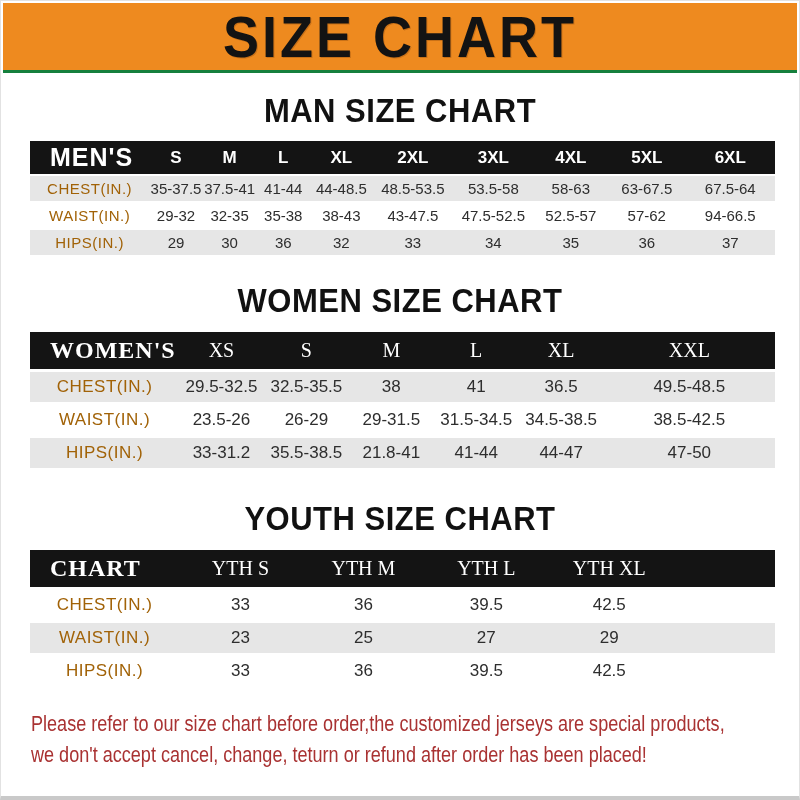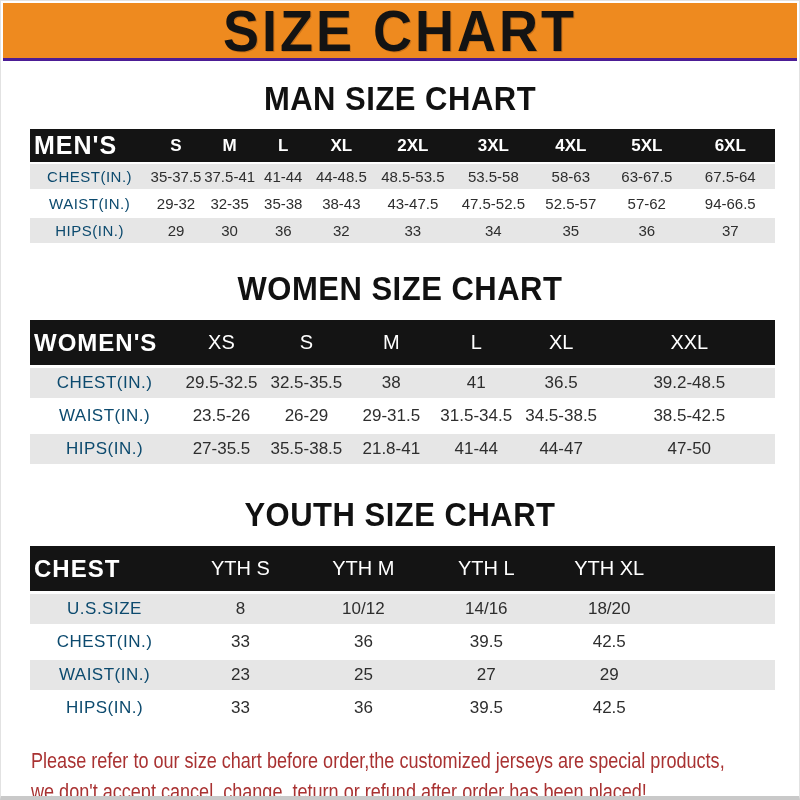--- a/index.html
+++ b/index.html
@@ -14,23 +14,23 @@
     position: relative;
     width: 800px; height: 800px;
     background: #fff;
     border: 1px solid #e2e2e2;
     border-bottom: 4px solid #c9c9c9;
     overflow: hidden;
   }
   
   .banner {
     margin: 2px 2px 0 2px;
-    height: 58px;
+    height: 70px;
     background: #ee8a1f;
-    border-bottom: 3px solid #4c1d95;
+    border-bottom: 3px solid #15803d;
     display: flex; align-items: center; justify-content: center;
   }
   .banner .banner-title {
     font-size: 54px;
     font-weight: bold;
     letter-spacing: 3px;
     color: #131313;
     transform: scaleY(1.06);
     text-shadow: 1px 1px 0 rgba(90,40,0,0.25);
   }
@@ -57,38 +57,38 @@
   table.size-table th {
     background: #141414;
     color: #fff;
     font-weight: 400;
     text-align: center;
     padding: 0;
   }
   table.size-table th.tbl-label {
     font-weight: bold;
     text-align: left;
-    padding-left: 4px;
+    padding-left: 20px;
     letter-spacing: 1px;
   }
   table.size-table td {
     text-align: center;
     color: #2e2e2e;
     padding: 0;
     background: #fff;
   }
   table.size-table tr.alt td { background: #e6e6e6; }
-  table.size-table td.row-label { color: #0c4a6e; letter-spacing: 0.5px; }
+  table.size-table td.row-label { color: #a16207; letter-spacing: 0.5px; }
   
   table.men-table { border-spacing: 0 2px; }
   table.men-table th { height: 33px; font-size: 17px; font-weight: bold; }
   table.men-table th.tbl-label { font-size: 25px; }
   table.men-table td { height: 25px; font-size: 15px; }
   
-  table.women-table th, table.youth-table th { height: 45px; font-size: 20px; }
+  table.women-table th, table.youth-table th { height: 37px; font-size: 20px; font-family: Liberation Serif, serif; }
   table.women-table th.tbl-label, table.youth-table th.tbl-label { font-size: 24px; }
   table.women-table td, table.youth-table td { height: 30px; font-size: 17px; }
   
   .footer { margin: 20px 0 0 30px; color: #a93232; }
   .footer .footer-line {
     display: block;
     font-size: 21.5px;
     line-height: 1.42;
     white-space: nowrap;
     transform: scaleX(0.84);
@@ -197,34 +197,34 @@
         </tr>
       </thead>
     <tbody>
         <tr class="alt">
           <td class="row-label">CHEST(IN.)</td>
           <td>29.5-32.5</td>
           <td>32.5-35.5</td>
           <td>38</td>
           <td>41</td>
           <td>36.5</td>
-          <td>39.2-48.5</td>
+          <td>49.5-48.5</td>
         </tr>
         <tr>
           <td class="row-label">WAIST(IN.)</td>
           <td>23.5-26</td>
           <td>26-29</td>
           <td>29-31.5</td>
           <td>31.5-34.5</td>
           <td>34.5-38.5</td>
           <td>38.5-42.5</td>
         </tr>
         <tr class="alt">
           <td class="row-label">HIPS(IN.)</td>
-          <td>27-35.5</td>
+          <td>33-31.2</td>
           <td>35.5-38.5</td>
           <td>21.8-41</td>
           <td>41-44</td>
           <td>44-47</td>
           <td>47-50</td>
         </tr>
       </tbody>
   </table>
 
   <div class="section-heading heading-youth">YOUTH SIZE CHART</div>
@@ -233,37 +233,29 @@
     <colgroup>
       <col style="width:20%">
         <col style="width:16.5%">
         <col style="width:16.5%">
         <col style="width:16.5%">
       <col style="width:16.5%">
         <col style="width:14%">
     </colgroup>
     <thead>
         <tr>
-          <th class="tbl-label">CHEST</th>
+          <th class="tbl-label">CHART</th>
           <th>YTH S</th>
           <th>YTH M</th>
           <th>YTH L</th>
           <th>YTH XL</th>
           <th></th>
         </tr>
       </thead>
     <tbody>
-        <tr class="alt">
-          <td class="row-label">U.S.SIZE</td>
-          <td>8</td>
-          <td>10/12</td>
-          <td>14/16</td>
-          <td>18/20</td>
-          <td></td>
-        </tr>
         <tr>
           <td class="row-label">CHEST(IN.)</td>
           <td>33</td>
           <td>36</td>
           <td>39.5</td>
           <td>42.5</td>
           <td></td>
         </tr>
         <tr class="alt">
           <td class="row-label">WAIST(IN.)</td>

